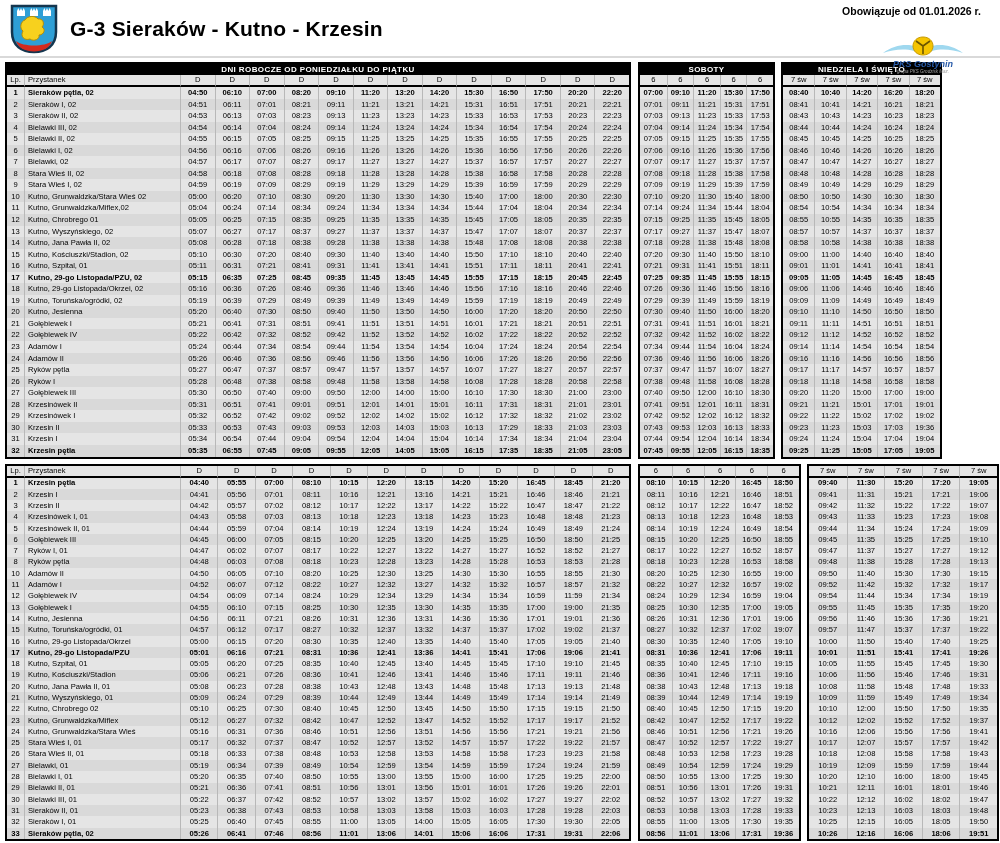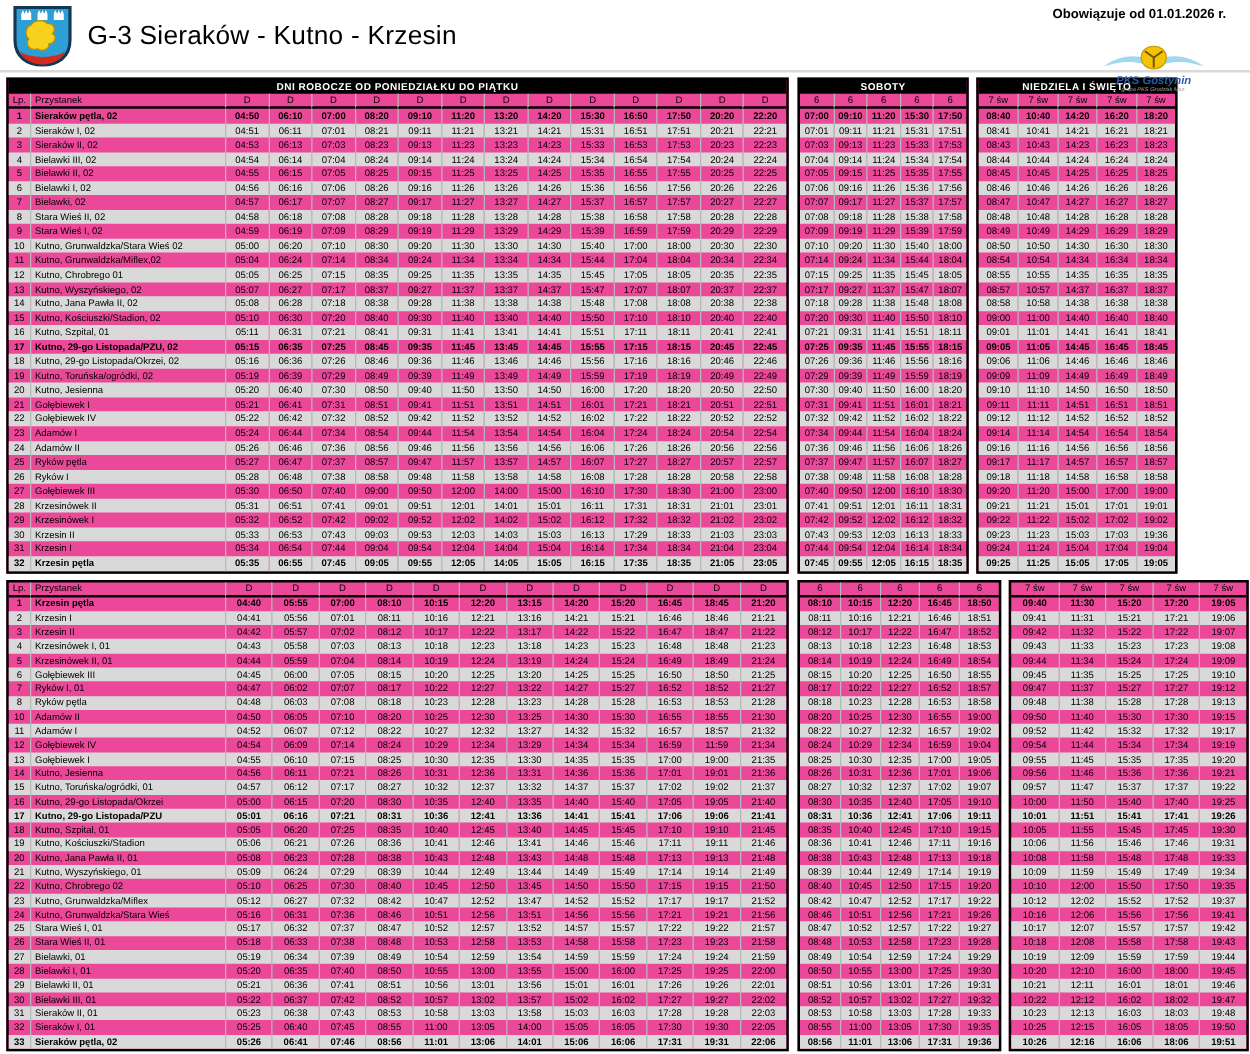--- a/index.html
+++ b/index.html
@@ -2,32 +2,32 @@
 <html><head>
 <meta charset="utf-8">
 <style>
   * { box-sizing: border-box; margin: 0; padding: 0; }
   html,body { width:1000px; height:843px; background:#fff; color:#000;
     font-family:"Liberation Sans", sans-serif; overflow:hidden; }
 
   
   .page-header { position:relative; height:58px; border-bottom:2px solid #d9d9d9; }
   .crest { position:absolute; left:10px; top:4px; width:48px; height:50px; }
-  .route-title { position:absolute; left:70px; top:17px; font-size:21px; font-weight:normal; letter-spacing:.2px; }
+  .route-title { position:absolute; left:70px; top:17px; font-size:21px; font-weight:bold; letter-spacing:.2px; }
   .valid-from { position:absolute; right:19px; top:5px; font-size:10.5px; font-weight:bold; }
   .pks { position:absolute; right:22px; top:36px; width:110px; text-align:center;font-style:italic; }
   .pks svg { display:block; margin:0 auto; }
   .pks-name { font-size:9px; font-weight:bold; color:#2a5caa; line-height:9px; }
   .pks-sub { font-size:4.5px; color:#a0a0a0; line-height:6px; }
 
   
   .tables { margin:4px 0 0 5px; }
   .ttable { display:flex; align-items:flex-start; }
   .ttable.first { margin-bottom:5px; }
-  .box { border:2px solid #000; background:#ec4899; }
+  .box { border:2px solid #000; background:#e5e5e5; }
   .box-sat { margin-left:7px; }
   .box-sun { margin-left:6px; }
   .band { height:11px; background:#000; color:#fff; font-weight:bold; font-size:8px;
     display:flex; align-items:center; justify-content:center; letter-spacing:.4px; }
   .grid { display:grid; }
   .t1 .grid { grid-template-rows:12px; grid-auto-rows:11.55px; }
   .t2 .grid { grid-template-rows:12px; grid-auto-rows:11.3px; }
   .cell { display:flex; align-items:center; justify-content:center; font-size:7.6px;
     line-height:1; border-left:1px solid #b8b8b8; overflow:hidden; white-space:nowrap; }
   .c0 { border-left:none; }

